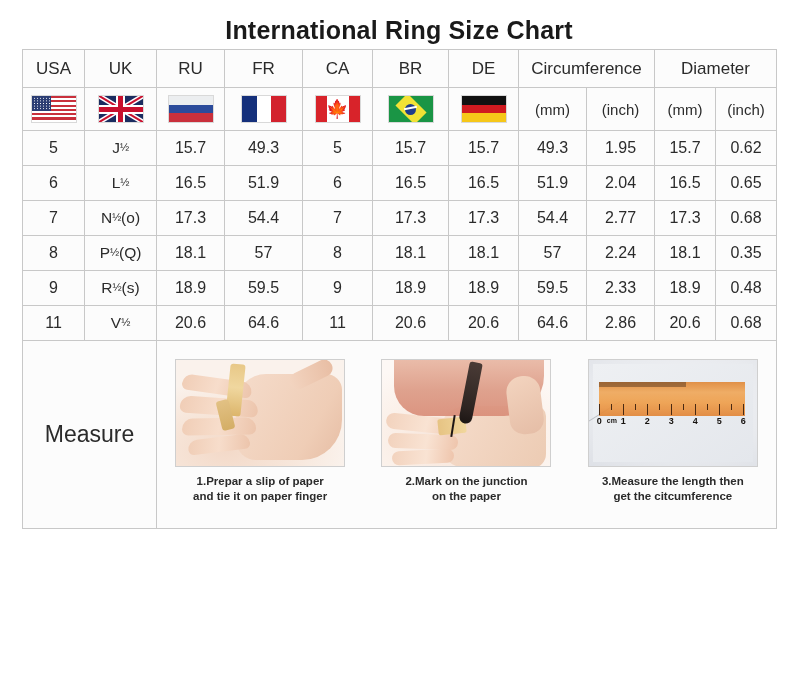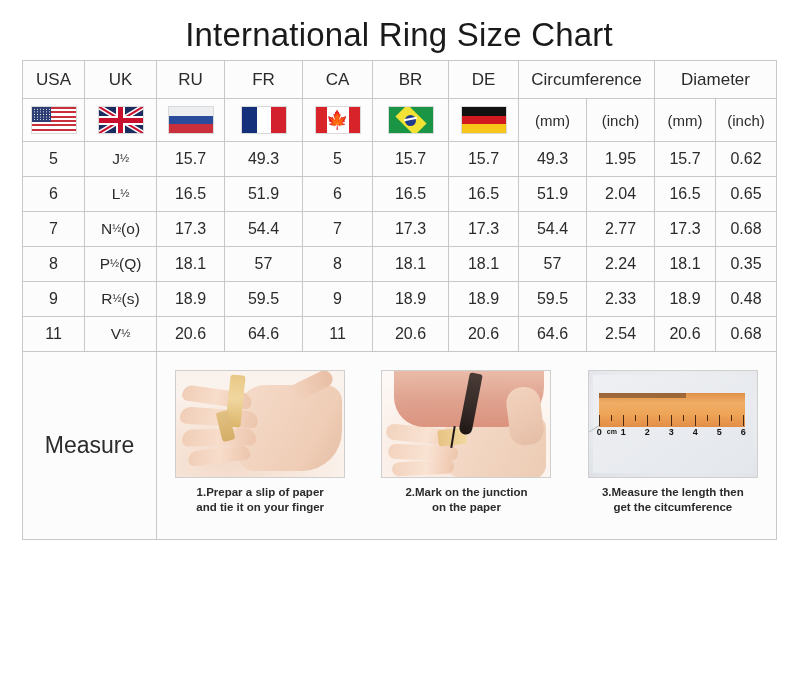--- a/index.html
+++ b/index.html
@@ -13,33 +13,33 @@
 
   #page {
     position: relative;
     width: 798px; height: 678px;
     background: #ffffff;
   }
 
   
   #title {
     text-align: center;
-    font-size: 33px;
+    font-size: 25px;
     color: #1a1a1a;
     letter-spacing: 0.2px;
     padding-top: 16px;
     padding-bottom: 10px;
-    font-weight: 400;
+    font-weight: 700;
   }
 
   
   #chart-table {
     position: absolute;
     left: 22px;
-    top: 60px;
+    top: 49px;
     width: 754px;
     border-collapse: collapse;
     table-layout: fixed;
     background: #fdfdfd;
   }
   #chart-table td, #chart-table th {
     border: 1px solid #c8c8c8;
     text-align: center;
     vertical-align: middle;
     padding: 0;
@@ -521,21 +521,21 @@
       </tr>
       <tr>
         <td class="data-cell">11</td>
         <td class="data-cell uk-cell"><span>V</span><span class="frac">½</span><span></span></td>
         <td class="data-cell">20.6</td>
         <td class="data-cell">64.6</td>
         <td class="data-cell">11</td>
         <td class="data-cell">20.6</td>
         <td class="data-cell">20.6</td>
         <td class="data-cell">64.6</td>
-        <td class="data-cell">2.54</td>
+        <td class="data-cell">2.86</td>
         <td class="data-cell">20.6</td>
         <td class="data-cell">0.68</td>
       </tr>
 
       <tr>
         <td class="measure-cell" colspan="2">Measure</td>
         <td class="steps-cell" colspan="9">
           <div class="steps-wrap">
 
             <div class="step">
@@ -544,21 +544,21 @@
                 <div class="fing f1"></div>
                 <div class="fing f2"></div>
                 <div class="fing f3"></div>
                 <div class="fing f4"></div>
                 <div class="thumb"></div>
                 <div class="paper"></div>
                 <div class="paper2"></div>
               </div>
               <div class="step-caption">
                 <div>1.Prepar a slip of paper</div>
-                <div>and tie it on your finger</div>
+                <div>and tie it on paper finger</div>
               </div>
             </div>
 
             <div class="step">
               <div class="step-photo photo2">
                 <div class="backhand"></div>
                 <div class="fing g1"></div>
                 <div class="fing g2"></div>
                 <div class="fing g3"></div>
                 <div class="upper"></div>

